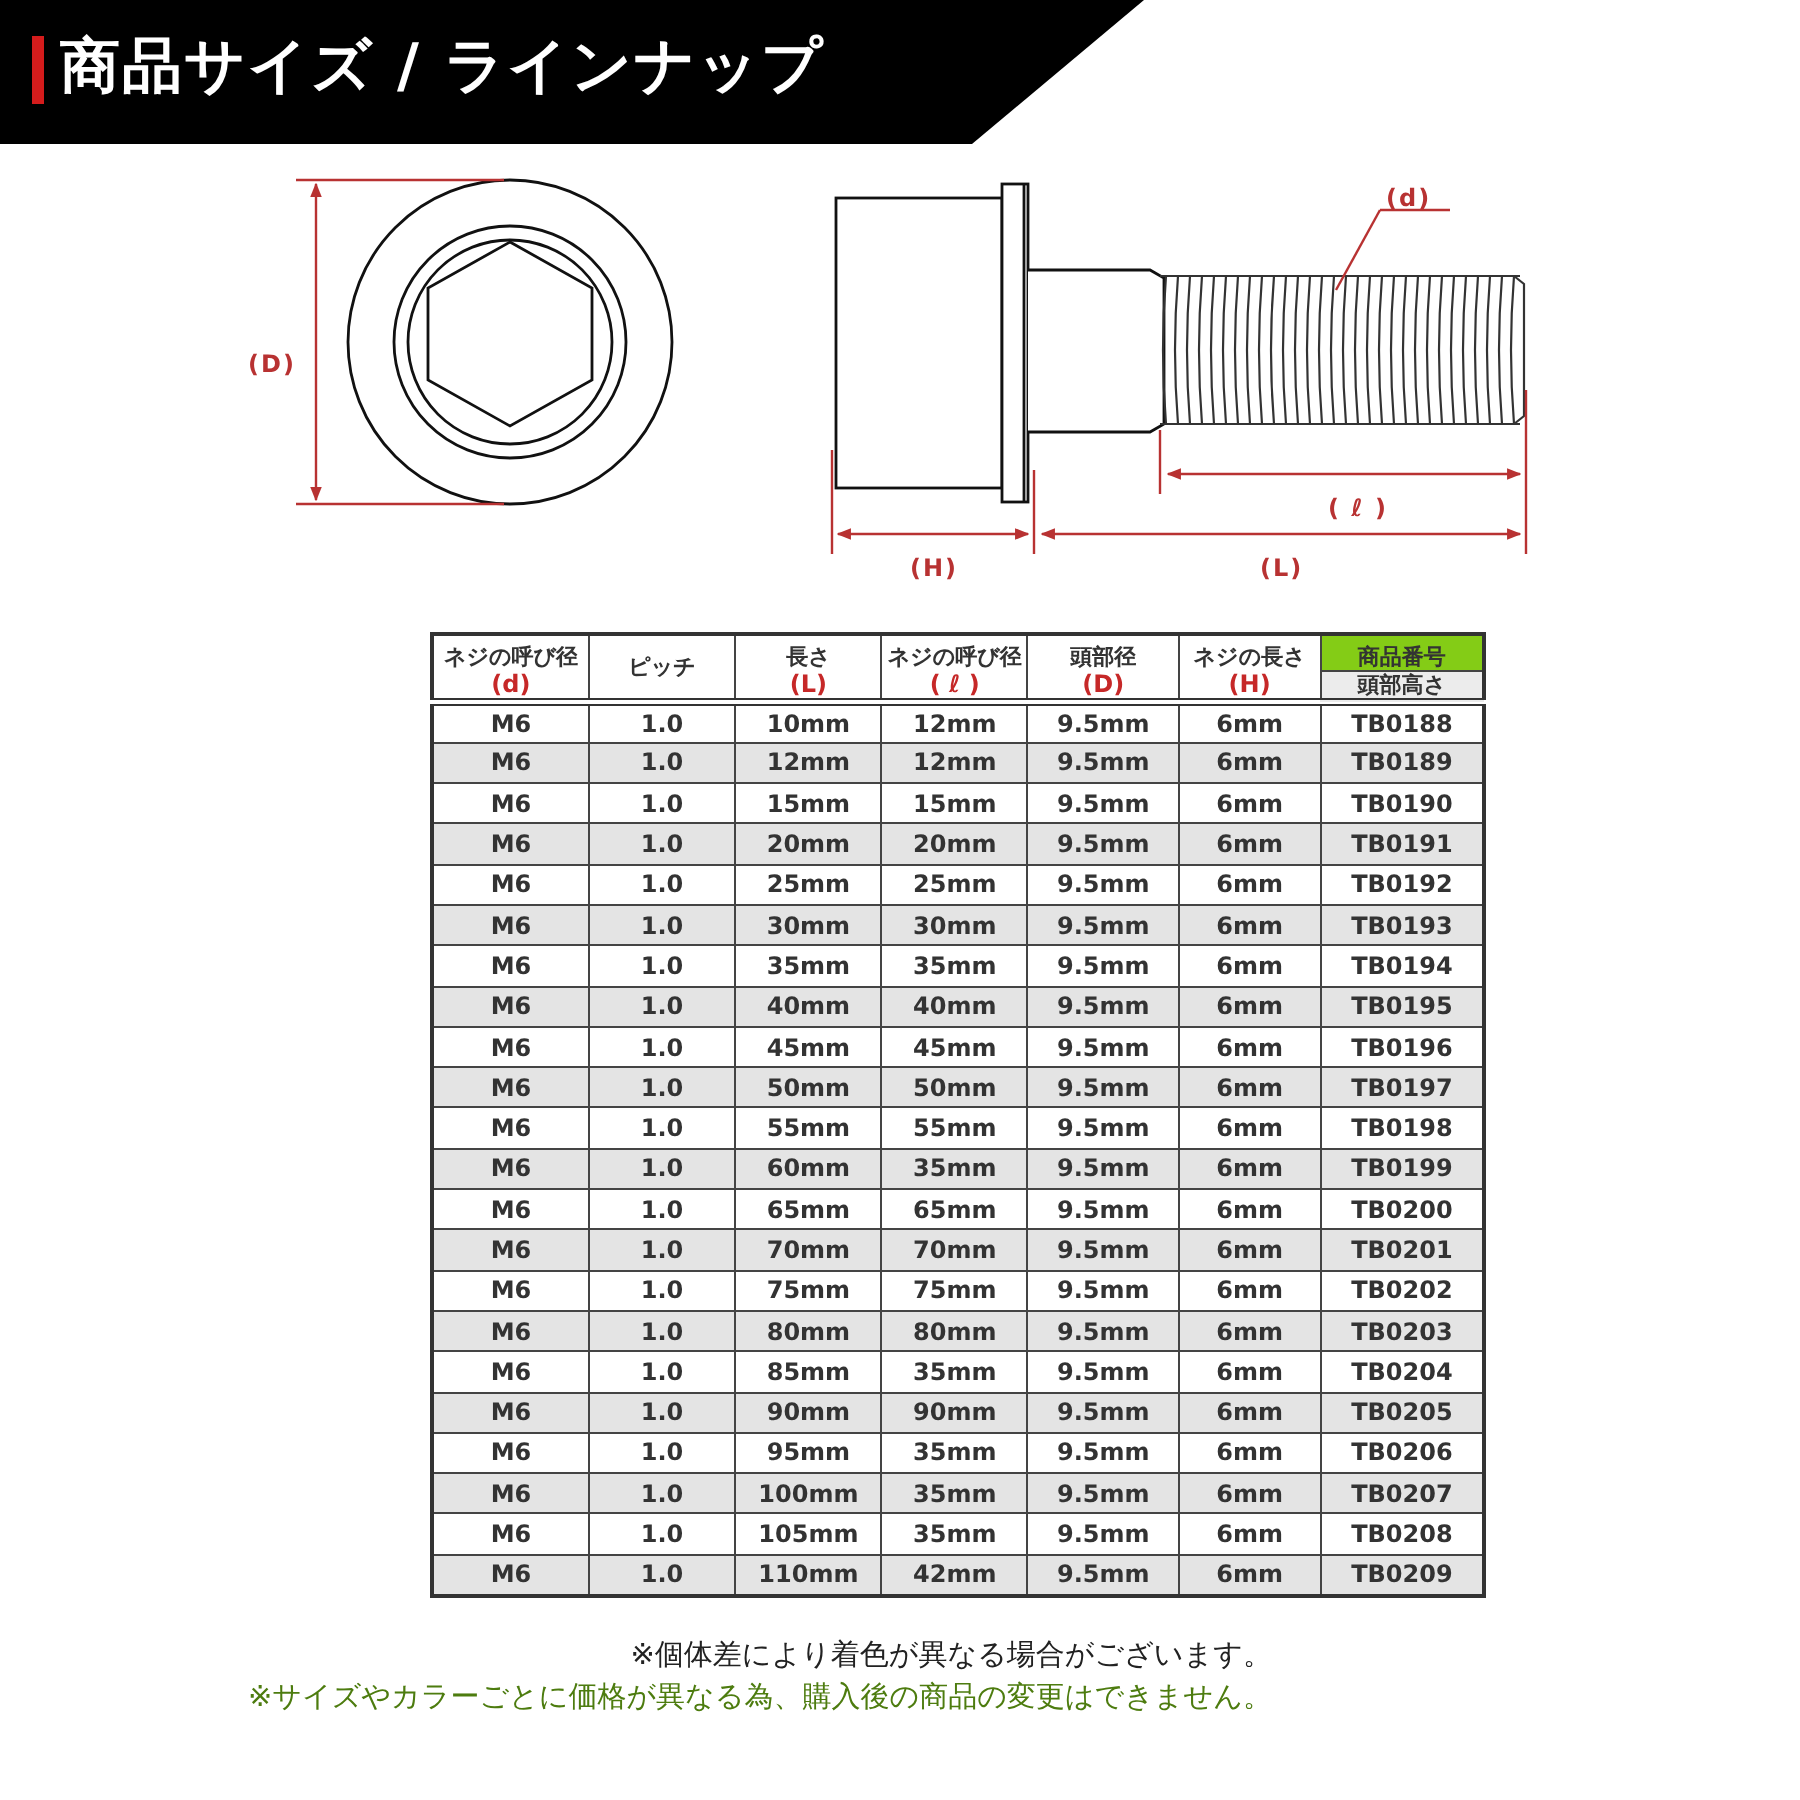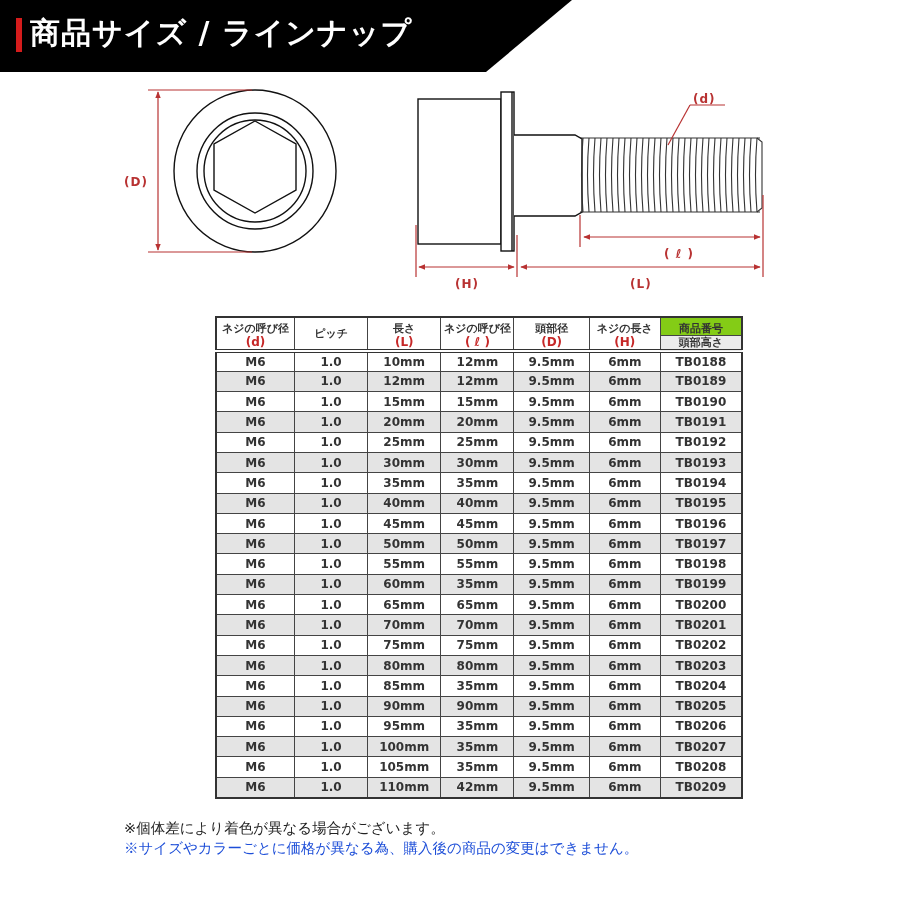--- a/index.html
+++ b/index.html
@@ -39,22 +39,22 @@
   .spec-table th .sym { color: #c62828; font-size: 12px; }
   .spec-table th.pn { background: #84cc16; }
   .spec-table th.pn-sub { background: #ececec; }
   .spec-table th.nb-b { border-bottom: none; }
   .spec-table th.nb-t { border-top: none; }
   .spec-table td { height: 20.3px; font-weight: bold; color: #333; }
   .spec-table tbody tr:nth-child(even) td { background: #e4e4e4; }
   .spec-table tbody tr:nth-child(odd) td { background: #ffffff; }
 
   .notes { position: absolute; left: 124px; top: 818px; font-size: 14.5px; line-height: 21px; font-family: "DejaVu Sans", sans-serif; }
-  .note { white-space: nowrap; color: #222; }
-  .note.red { color: #1d4ed8; font-family: Liberation Mono, monospace; }
+  .note { white-space: nowrap; color: #222; text-align: right; }
+  .note.red { color: #4d7c0f; }
 </style>
 </head>
 <body>
 
 <div class="banner">
   <svg width="900" height="72">
     <polygon points="0,0 572,0 486,72 0,72" fill="#000000"></polygon>
   </svg>
   <div class="banner-bar"></div>
   <div class="banner-title">商品サイズ / ラインナップ</div>

